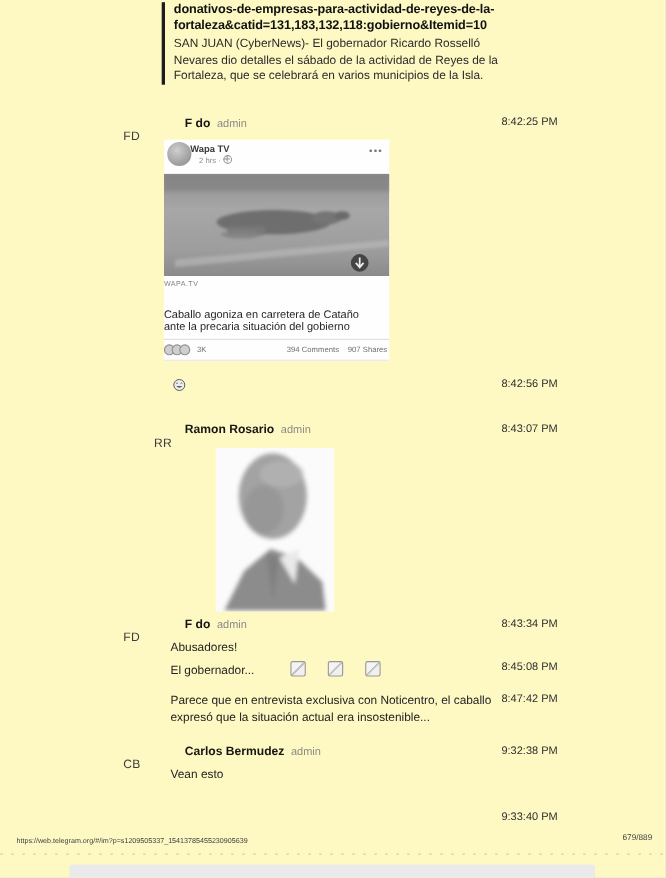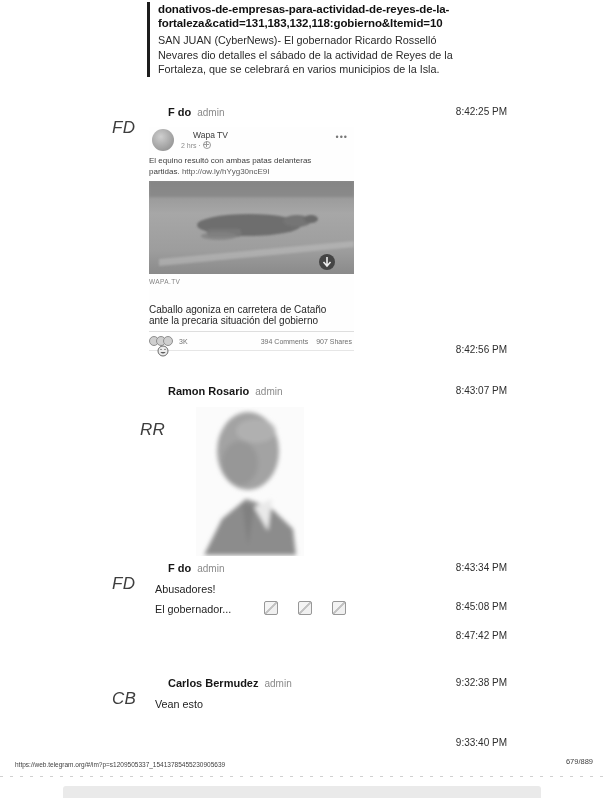--- a/index.html
+++ b/index.html
@@ -1,38 +1,38 @@
 <!DOCTYPE html>
 <html><head>
 <meta charset="utf-8">
 <style>
   html,body{margin:0;padding:0;background:#e0e0e0;}
   .page{
-    position:relative;width:605px;height:798px;background:#ffffff;
+    position:relative;width:605px;height:798px;background:#fef9c3;
     font-family:"Liberation Sans",sans-serif;color:#222;overflow:hidden;
     margin:0 auto;
   }
   .abs{position:absolute;}
   
   .quote{left:147px;top:2px;width:318px;border-left:3px solid #1c1c1c;padding-left:8px;}
   .quote .bold{font-weight:bold;font-size:11.5px;line-height:14px;color:#111;word-break:break-word;letter-spacing:-0.1px;}
   .quote .body{font-size:10.8px;line-height:14.5px;color:#2a2a2a;margin-top:3px;width:308px;}
   
-  .initials{font-size:17px;color:#3d3d3d;letter-spacing:0.3px;font-style:italic;}
+  .initials{font-size:11px;color:#3d3d3d;letter-spacing:0.3px;}
   .hdr{font-size:11px;}
   .sender{font-weight:bold;color:#161616;padding-left:13px;}
   .role{color:#8a8a8a;font-size:10px;margin-left:6px;}
   .ts{font-size:10px;color:#2e2e2e;position:absolute;right:98px;white-space:nowrap;}
   .msgtext{font-size:10.8px;line-height:15px;color:#232323;}
   
   .fbcard{left:149px;top:127px;width:205px;background:#fefefe;}
   .fbhead{position:relative;height:27px;}
   .fbavatar{position:absolute;left:3px;top:2px;width:22px;height:22px;border-radius:50%;
     background:radial-gradient(circle at 40% 35%,#cfcfcf 0%,#9b9b9b 70%,#8a8a8a 100%);filter:blur(0.4px);}
-  .fbname{position:absolute;left:44px;top:3px;font-size:8.5px;font-weight:normal;color:#3a3a3a;}
+  .fbname{position:absolute;left:24px;top:3px;font-size:8.5px;font-weight:bold;color:#3a3a3a;}
   .fbmeta{position:absolute;left:32px;top:14px;font-size:7px;color:#8d8d8d;}
   .globe{display:inline-block;width:6px;height:6px;border-radius:50%;border:1px solid #9a9a9a;vertical-align:-1px;margin-left:2px;position:relative;}
   .globe:before{content:"";position:absolute;left:2px;top:-1px;width:1px;height:6px;background:#9a9a9a;}
   .globe:after{content:"";position:absolute;left:-1px;top:2px;width:6px;height:1px;background:#9a9a9a;}
   .fbmenu{position:absolute;right:6px;top:5px;font-size:9px;color:#777;letter-spacing:1px;}
   .fbtext{margin-top:2px;font-size:8px;line-height:10.5px;color:#3c3c3c;width:195px;}
   .fblink{color:#5a5a5a;text-decoration:none;}
   .fbphoto{display:block;margin-top:4px;}
   .fbsource{font-size:6.5px;color:#848484;letter-spacing:0.4px;margin-top:4px;}
   .fbheadline{font-size:10px;font-weight:normal;line-height:10.5px;color:#262626;width:190px;margin-top:20px;}
@@ -71,23 +71,20 @@
     <span class="sender">F do</span><span class="role">admin</span>
   </div>
   <div class="ts" style="top:106px;">8:42:25 PM</div>
 
   <div class="abs fbcard">
     <div class="fbhead">
       <div class="fbavatar"></div>
       <div class="fbname">Wapa TV</div>
       <div class="fbmeta"><span>2 hrs ·</span><span class="globe"></span></div>
       <div class="fbmenu">•••</div>
-    </div>
-    <div class="fbtext">
-      <span>El equino resultó con ambas patas delanteras partidas. </span><a class="fblink" href="#">http://ow.ly/hYyg30ncE9I</a>
     </div>
 
     <svg class="fbphoto" width="205" height="93" viewBox="0 0 205 93">
       <defs>
         <linearGradient id="ph" x1="0" y1="0" x2="0" y2="1">
           <stop offset="0" stop-color="#8f8f8f"></stop>
           <stop offset="0.35" stop-color="#a7a7a7"></stop>
           <stop offset="0.75" stop-color="#9d9d9d"></stop>
           <stop offset="1" stop-color="#8a8a8a"></stop>
         </linearGradient>
@@ -131,21 +128,21 @@
           <path d="M3.2 4.6 Q4 3.7 4.8 4.6 M7.2 4.6 Q8 3.7 8.8 4.6" stroke="#5b5b5b" stroke-width="0.8" fill="none"></path>
           <path d="M3.3 7 Q6 10 8.7 7 Z" fill="#5b5b5b"></path>
         </svg></span>
   </div>
   <div class="ts" style="top:344px;">8:42:56 PM</div>
 
   <div class="abs hdr" style="left:155px;top:385px;">
     <span class="sender">Ramon Rosario</span><span class="role">admin</span>
   </div>
   <div class="ts" style="top:385px;">8:43:07 PM</div>
-  <div class="abs initials" style="left:112px;top:420px;padding-left:28px;">RR</div>
+  <div class="abs initials" style="left:112px;top:397px;padding-left:28px;">RR</div>
 
   <svg class="abs" style="left:196px;top:407px;" width="108" height="149" viewBox="0 0 108 149">
     <defs>
         <filter id="blur2">
           <feGaussianBlur stdDeviation="2"></feGaussianBlur>
         </filter>
       </defs>
     <rect width="108" height="149" fill="#fbfbfb"></rect>
     <g filter="url(#blur2)">
       <ellipse cx="52" cy="44" rx="31" ry="39" fill="#a3a3a3"></ellipse>
@@ -166,20 +163,21 @@
   <div class="abs msgtext" style="left:155px;top:582px;">Abusadores!</div>
 
   <div class="abs msgtext" style="left:155px;top:601px;">
     <span>El gobernador...</span>
     <span class="tofu" style="margin-left:30px;"></span>
     <span class="tofu" style="margin-left:17px;"></span>
     <span class="tofu" style="margin-left:17px;"></span>
   </div>
   <div class="ts" style="top:601px;">8:45:08 PM</div>
 
+  <div class="abs msgtext" style="left:155px;top:630px;width:308px;">Parece que en entrevista exclusiva con Noticentro, el caballo expresó que la situación actual era insostenible...</div>
   <div class="ts" style="top:630px;">8:47:42 PM</div>
 
   <div class="abs hdr" style="left:155px;top:677px;">
     <span class="sender">Carlos Bermudez</span><span class="role">admin</span>
   </div>
   <div class="ts" style="top:677px;padding-left:20px;">9:32:38 PM</div>
   <div class="abs initials" style="left:112px;top:689px;">CB</div>
   <div class="abs msgtext" style="left:155px;top:697px;">Vean esto</div>
 
   <div class="ts" style="top:737px;padding-left:32px;">9:33:40 PM</div>

